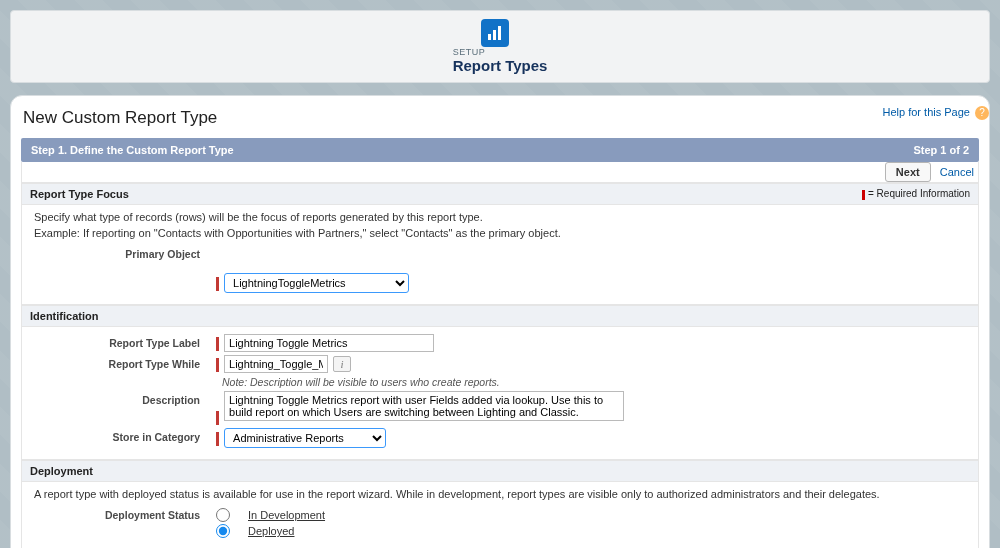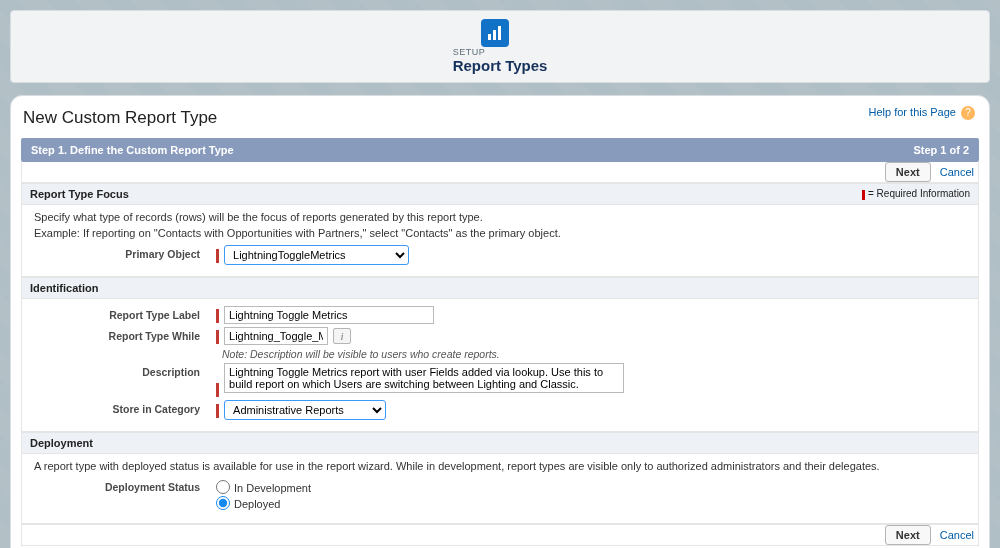--- a/index.html
+++ b/index.html
@@ -39,21 +39,21 @@
 
   .main-card {
     background: #fff;
     border: 1px solid #d8dde0;
     border-radius: 12px;
     padding: 8px 10px 14px 10px;
     height: 480px;
     position: relative;
   }
   .page-heading { font-size: 17px; font-weight: normal; color: #222; margin: 4px 0 10px 2px; }
-  .help-link { position: absolute; right: 14px; top: 10px; font-size: 11px; color: #015ba7; text-decoration: none; }
+  .help-link { position: absolute; right: 0; top: 10px; font-size: 11px; color: #015ba7; text-decoration: none; }
   .help-icon {
     display:inline-block; width: 14px; height: 14px; background:#ffb75d;
     border-radius:50%; color:#fff; text-align:center; line-height:14px; font-size:10px;
     vertical-align: middle; margin-left: 2px;
   }
 
   .step-bar {
     background: #889bbd;
     color: #fff;
     font-size: 11px;
@@ -96,40 +96,40 @@
   .form-row { display:flex; align-items:flex-start; margin: 3px 0; }
   .form-label { width: 182px; text-align: right; font-size: 10.5px; color: #4a4a4a; font-weight: bold; padding-top: 3px; padding-right: 16px; }
   .req-mark { display:inline-block; width:3px; height:14px; background:#c23934; margin-right:2px; vertical-align:middle; }
   .form-val { flex: 1; }
   select.sf, input.sf {
     border: 1px solid #bababa;
     font-size: 11px;
     padding: 2px 4px;
     font-family: inherit;
   }
-  select.sf.primary { width: 185px; background:#fff; border-color:#3b99fc; border-radius:3px;}
+  select.sf.primary { width: 185px; background:#fff; border-color:#3b99fc; border-radius:3px;margin-top:28px;}
   select.sf.cat { width: 162px; background:#fff; border-color:#3b99fc; border-radius:3px; }
   input.sf.text { width: 210px; }
   input.sf.api { width: 104px; }
   textarea.sf {
     border: 1px solid #bababa;
     font-size: 11px;
     font-family: inherit;
     padding: 2px 4px;
     width: 400px; height: 30px;
     resize: none;
   }
   .info-btn {
     display:inline-block; border:1px solid #b5b5b5; background:#f4f4f4;
     width: 18px; height:16px; text-align:center; font-family: Georgia, serif;
     font-style: italic; line-height:14px; color:#7a7a7a; border-radius:2px; cursor:pointer;
     margin-left: 2px; font-size:11px;
   }
   .note { font-size: 10.5px; font-style: italic; color: #555; margin: 2px 0 3px 188px; }
-  .radio-row label { display:flex; align-items:flex-end; gap:4px; margin: 2px 0; font-size:11px; }
+  .radio-row label { display:flex; align-items:center; gap:18px; margin: 2px 0; font-size:11px;text-decoration:underline; }
   input[type=radio] { accent-color: #1589ee; width:14px; height:14px; }
 </style>
 </head>
 <body>
 
 <div class="header-card">
   <div class="header-icon">
     <svg viewBox="0 0 16 16">
         <rect x="1" y="9" width="3" height="6"></rect>
         <rect x="6" y="5" width="3" height="10"></rect>

